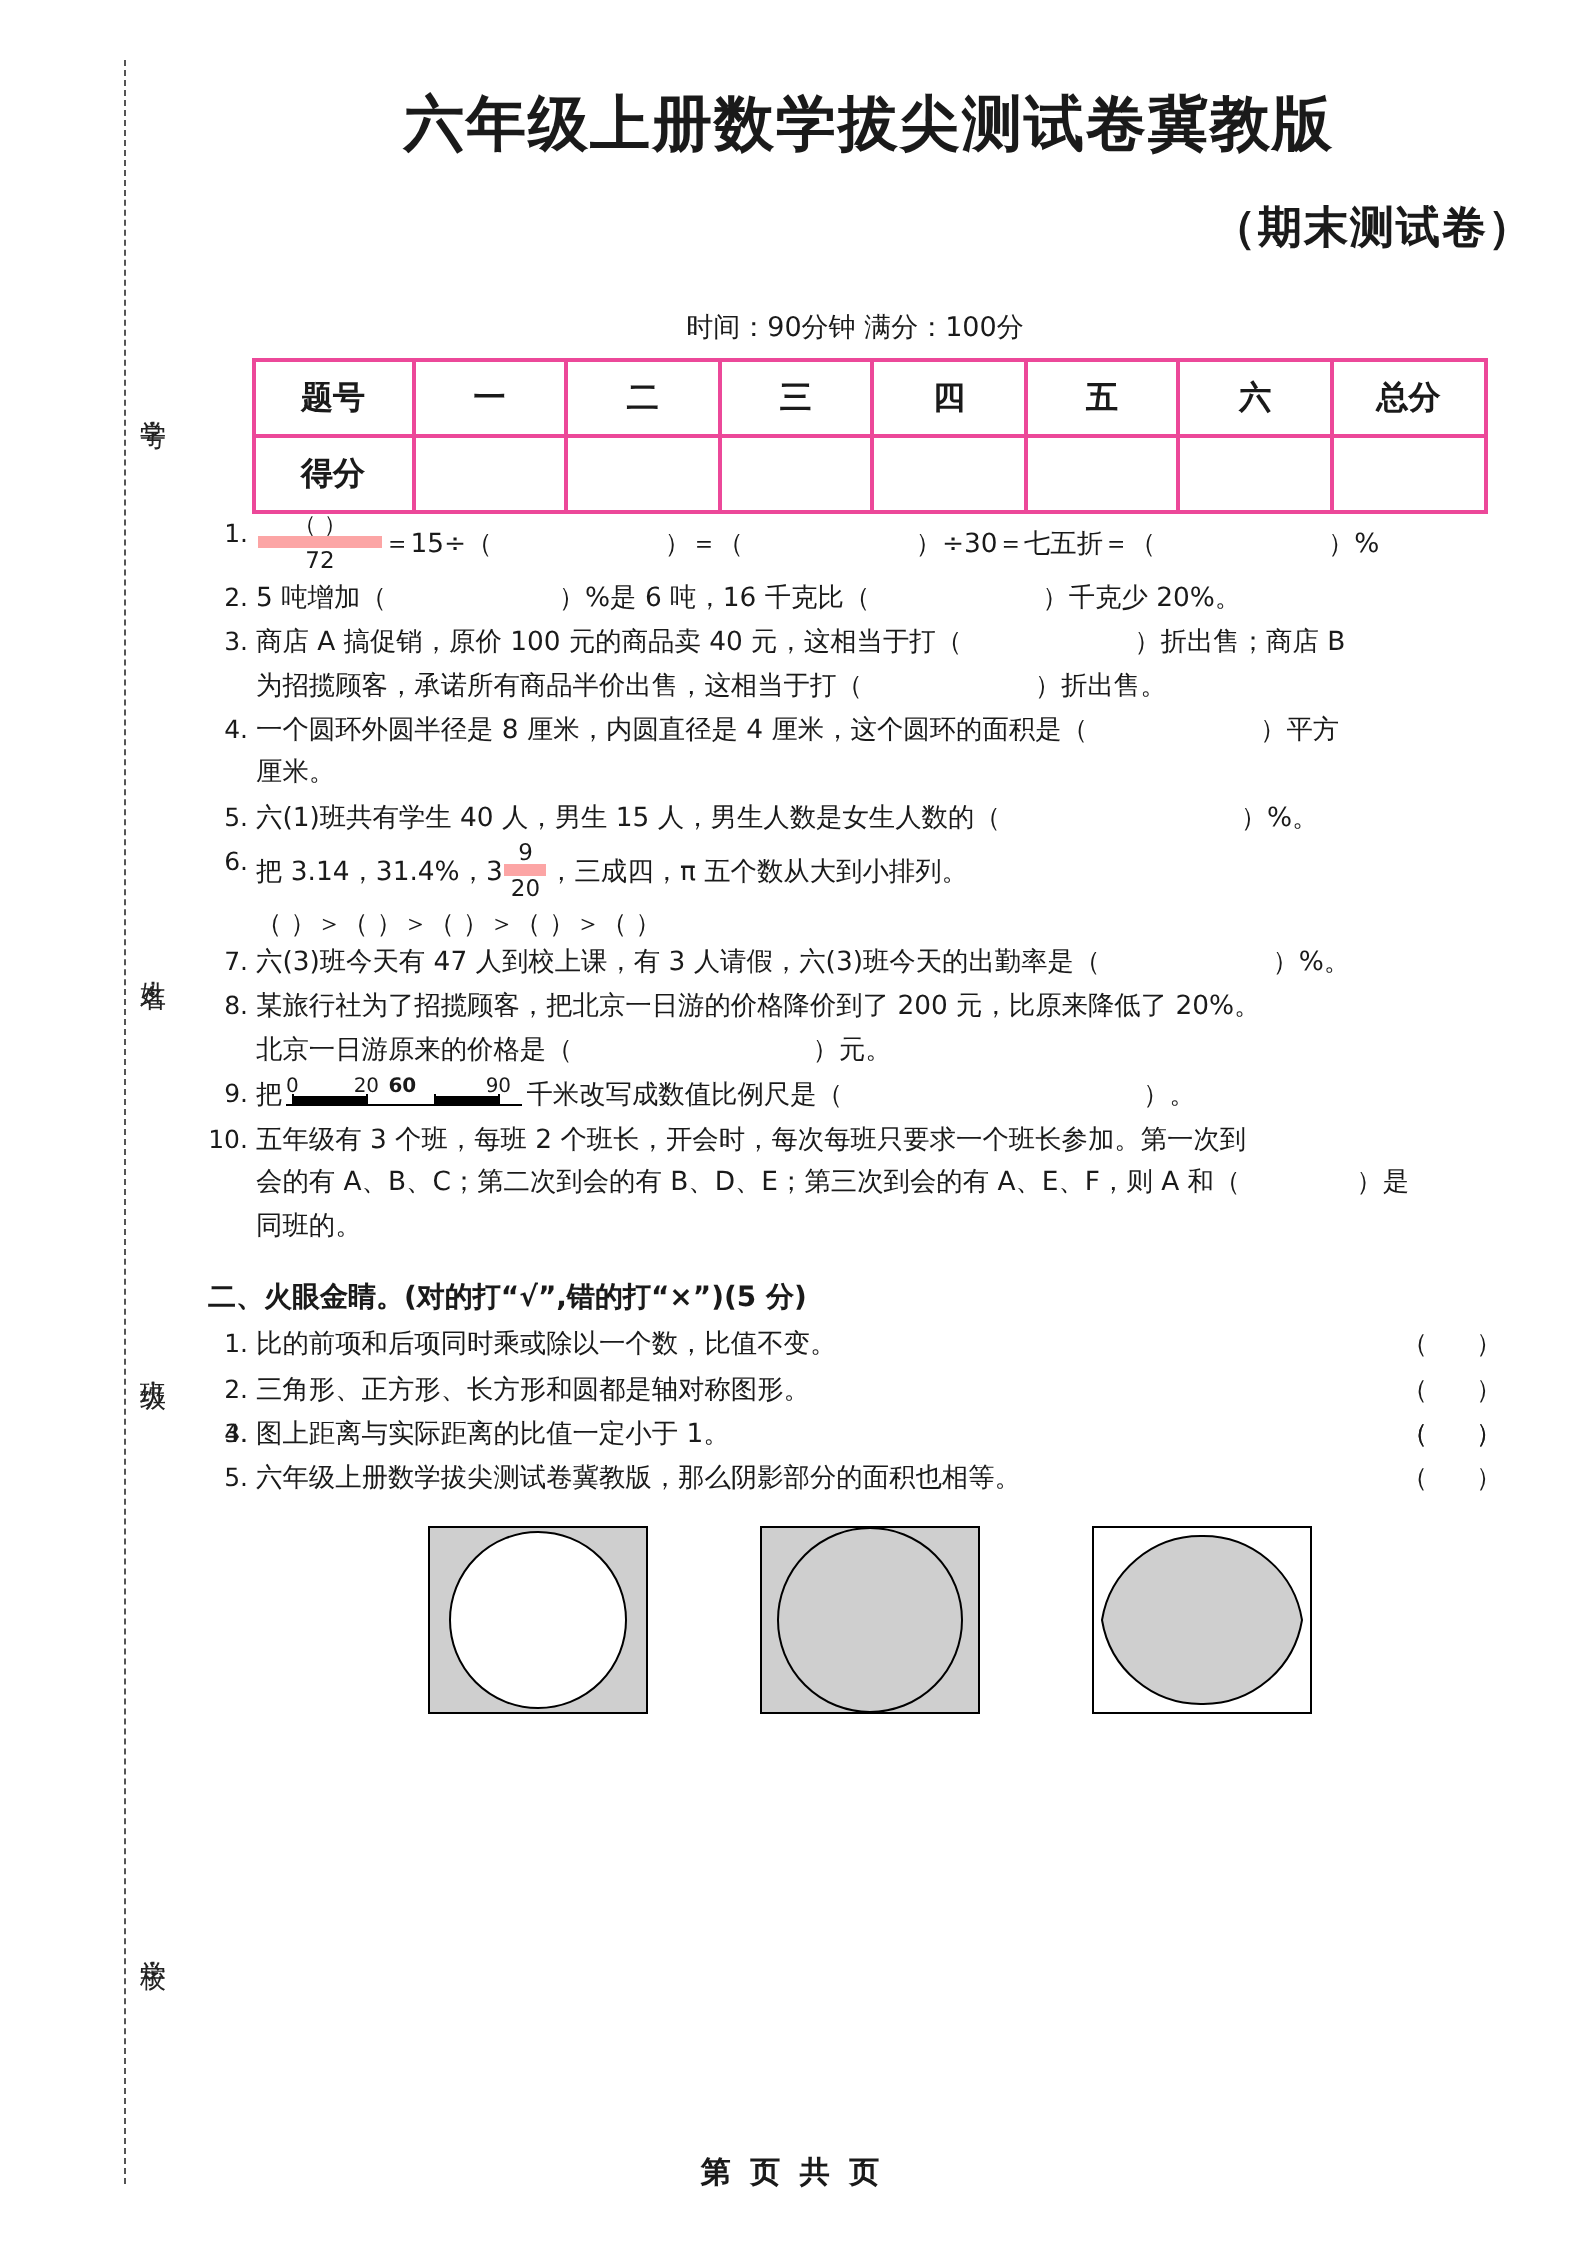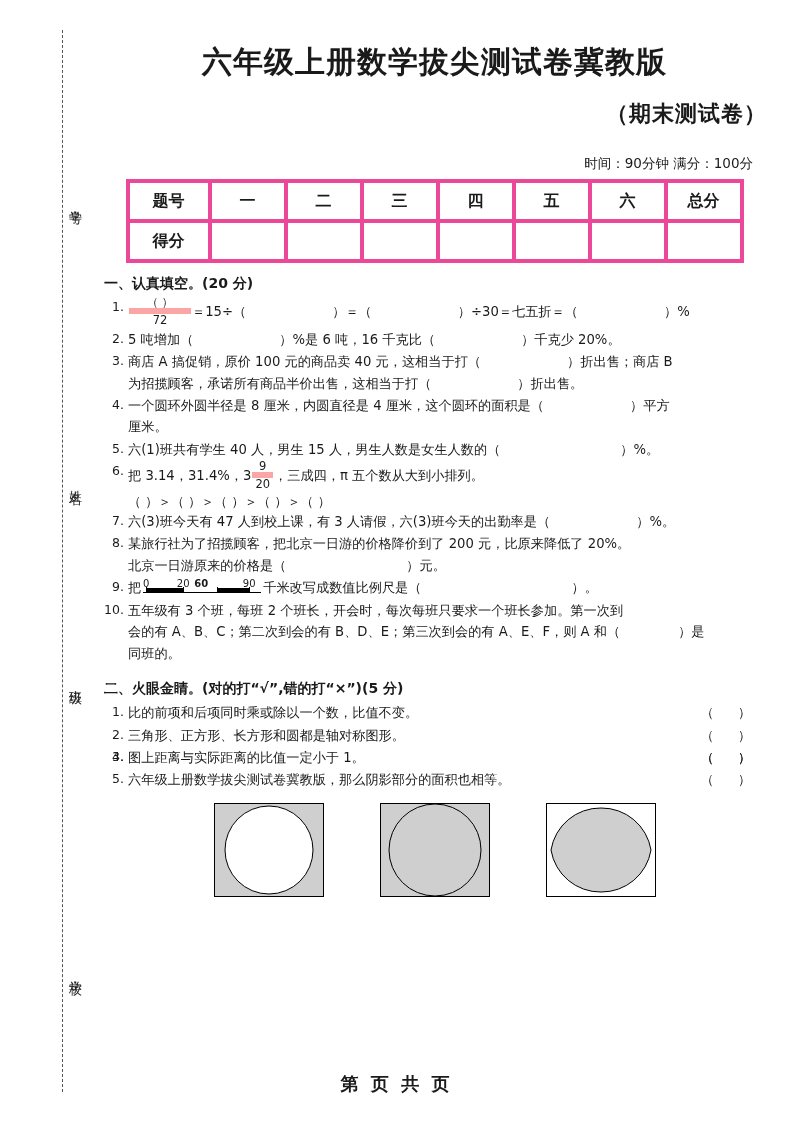--- a/index.html
+++ b/index.html
@@ -67,34 +67,34 @@
   h2.subtitle {
     font-family: "DejaVu Sans", sans-serif;
     font-size: 22px;
     font-weight: bold;
     text-align: right;
     margin: 16px 0 0 0;
     letter-spacing: 1px;
   }
 
   .meta-line {
-    text-align: right;
+    text-align: center;
     font-size: 13.5px;
     margin: 26px 14px 6px 0;
   }
 
   
   table.score-table {
     border-collapse: collapse;
     margin: 0 auto;
     width: 618px;
     table-layout: fixed;
   }
   table.score-table td {
-    border: 4px solid #ec4899;
+    border: 2px solid #ec4899;
     height: 34px;
     text-align: center;
     font-size: 16px;
     font-weight: bold;
   }
   table.score-table td.head-cell { width: 76px; }
 
   
   .sec-head {
     font-size: 14px;
@@ -213,23 +213,24 @@
     overflow: hidden;
   }
   .fig svg { display:block; }
 
   
   .footer {
     position: absolute;
     left: 0; right: 0;
     bottom: 26px;
     text-align: center;
-    font-size: 18px;
+    font-size: 15px;
     letter-spacing: 3px;
     font-weight: bold;
+    font-family: Liberation Serif, serif;
   }
 </style>
 </head>
 <body>
 
 <div class="page">
 
   <div class="dashed-line"></div>
 
   <div class="vlabel l1">学号：</div>
@@ -262,21 +263,20 @@
         <td></td>
         <td></td>
         <td></td>
         <td></td>
         <td></td>
         <td></td>
       </tr>
     </tbody>
       </table>
 
-    <div class="sec-head">一、认真填空。(20 分)</div>
 
     <ol class="qlist">
 
       <li>
         <span class="num">1.</span>
         <span class="frac wide">
           <span class="top">（     ）</span>
           <span class="bot">72</span>
         </span><span>＝15÷（</span><span class="blank-m"></span><span>）＝（</span><span class="blank-m"></span><span>）÷30＝七五折＝（</span><span class="blank-m"></span><span>）%</span>
       </li>

